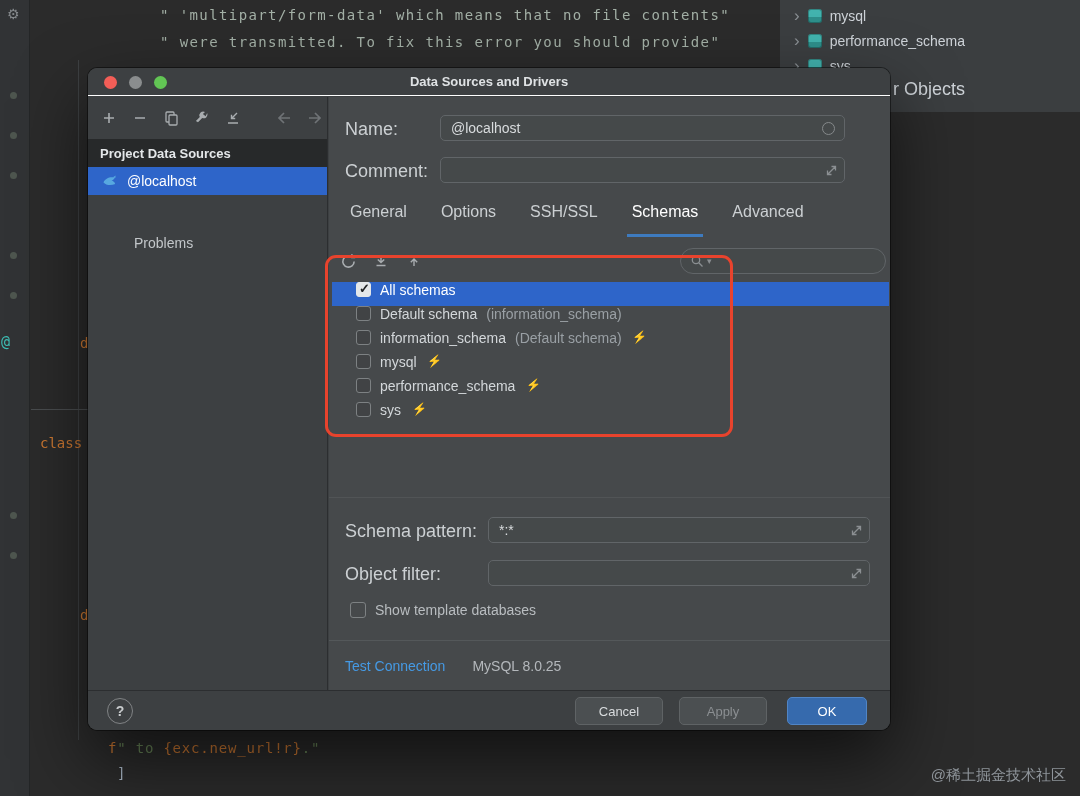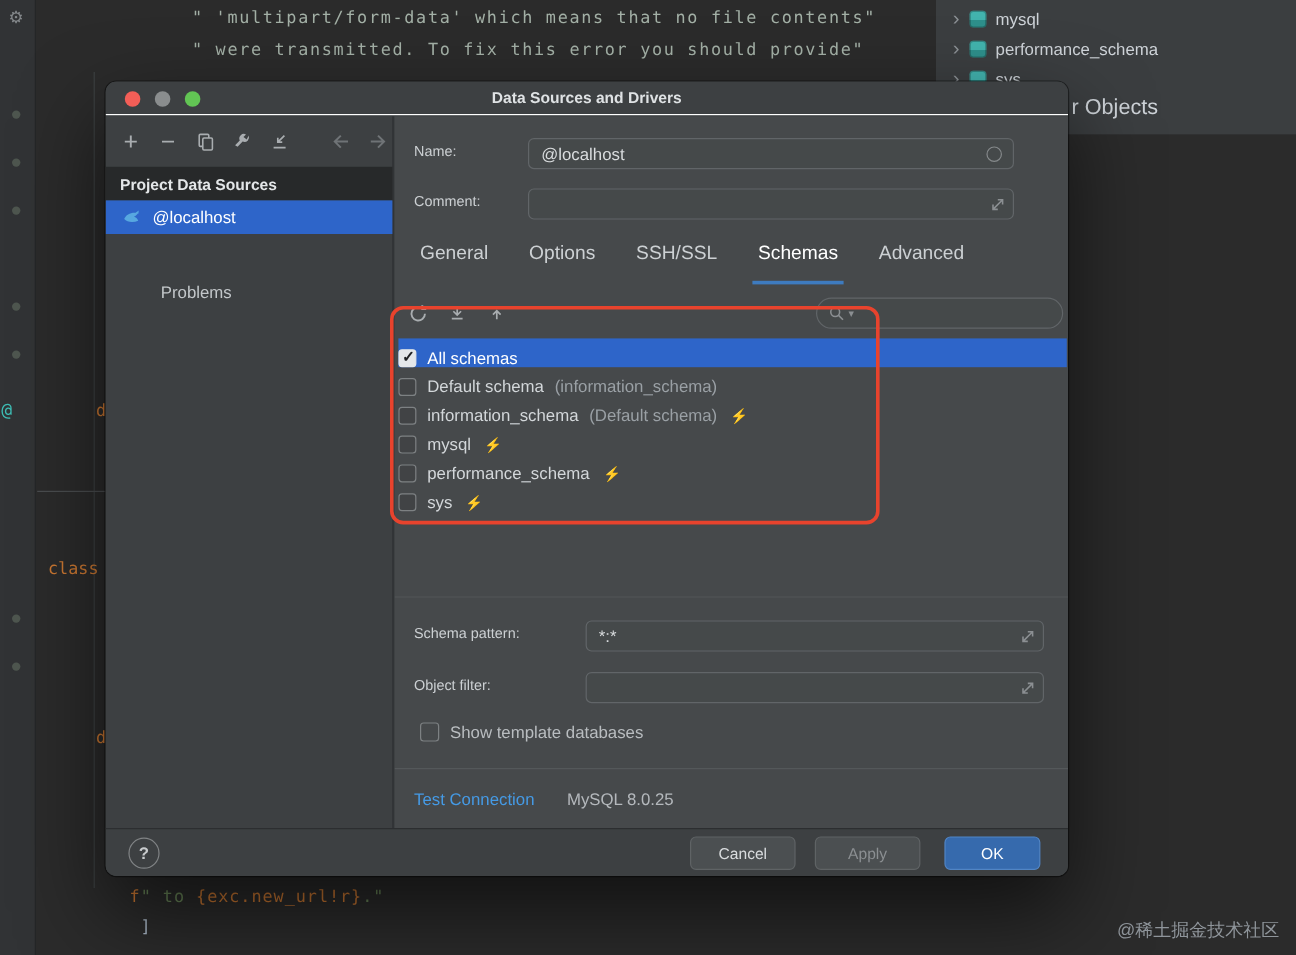--- a/index.html
+++ b/index.html
@@ -10,21 +10,21 @@
   #left-strip{position:absolute;left:0;top:0;width:30px;height:796px;background:#313335;border-right:1px solid #242627}
   .strip-glyph{position:absolute;color:#85898c;font-size:14px}
   .strip-dot{position:absolute;width:7px;height:7px;border-radius:50%;background:#5d6a5d;opacity:.65}
   #indent-line{position:absolute;left:78px;top:60px;width:1px;height:680px;background:#3e4143}
   #code-divider{position:absolute;left:31px;top:409px;width:57px;height:1px;background:#4a4d4f}
 
   .code{position:absolute;font-family:"DejaVu Sans Mono",monospace;font-size:14px;white-space:pre}
   #code1,#code2{color:#a3b0a6;letter-spacing:1.4px}
   #code1{left:160px;top:7px}
   #code2{left:160px;top:34px}
-  #kw-class{left:40px;top:466px;color:#cc7832}
+  #kw-class{left:40px;top:435px;color:#cc7832}
   #kw-d1{left:80px;top:335px;color:#cc7832}
   #kw-d2{left:80px;top:607px;color:#cc7832}
   #at-sym{left:1px;top:333px;color:#3ebdb4;font-size:15px}
   #code-bottom{left:108px;top:740px;color:#6a8759;letter-spacing:.8px}
   #code-bottom .o{color:#cc7832}
   #code-bracket{left:117px;top:765px;color:#a9b7c6}
   #watermark{position:absolute;right:14px;top:766px;color:#8f959b;font-size:15px}
 
   #tree-panel{position:absolute;left:780px;top:0;width:300px;height:112px;background:#3b3e40}
   .tree-item{position:absolute;left:14px;display:flex;align-items:center;gap:8px;color:#ced3d8;font-size:14px;height:22px}
@@ -50,38 +50,38 @@
   .ltab.active::after{content:"";position:absolute;left:4px;right:4px;bottom:0;height:3px;background:#3e7bbf}
   #left-toolbar{display:flex;align-items:center;height:42px;padding-left:12px;gap:13px}
   .tbi{width:18px;height:18px;display:flex;align-items:center;justify-content:center}
   #nav-arrows{margin-left:20px;display:flex;gap:13px}
   #tree-header{height:28px;background:#27292a;display:flex;align-items:center;padding-left:12px;font-size:13px;font-weight:bold;color:#e4e7e9}
   #ds-row{height:28px;background:#2e65c9;display:flex;align-items:center;gap:9px;padding-left:14px;color:#fff;font-size:14px}
   #problems-item{margin-top:40px;padding-left:46px;font-size:14px;color:#c3c7ca}
 
   
   #right-panel{position:absolute;left:241px;top:29px;width:561px;height:593px;background:#46494b}
-  .flabel{position:absolute;left:16px;font-size:12px;color:#ccd0d3}
+  .flabel{position:absolute;left:16px;font-size:18px;color:#ccd0d3}
   .fieldwrap{position:absolute;background:#45494a;border:1px solid #616568;border-radius:5px}
   .fieldwrap input{width:100%;height:100%;background:transparent;border:none;outline:none;color:#d9dcde;font-size:14px;padding:0 26px 0 10px;font-family:"Liberation Sans",sans-serif}
   .expand-ic{position:absolute;right:6px;top:6px}
   .circle-ic{position:absolute;right:9px;top:6px;width:13px;height:13px;border:1.4px solid #85898b;border-radius:50%}
 
   #form-tabs{position:absolute;left:10px;top:106px;display:flex;gap:12px;height:34px}
   .ftab{display:flex;padding:0 11px;font-size:16px;color:#ccd0d3;position:relative;cursor:default}
   .ftab.active{color:#fff}
   .ftab.active::after{content:"";position:absolute;left:6px;right:6px;bottom:0;height:3px;background:#3e7bbf}
 
   #schemas-toolbar{position:absolute;left:10px;top:151px;display:flex;gap:15px;align-items:center;height:26px}
   #schema-search{position:absolute;left:351px;top:151px;width:206px;height:26px;background:#45494a;border:1px solid #616568;border-radius:13px;display:flex;align-items:center;padding:0 9px;gap:3px}
   #schema-search input{flex:1;min-width:0;background:transparent;border:none;outline:none;color:#d9dcde;font-size:13px}
   .srch-caret{color:#8b8f92;font-size:9px}
 
   #schema-list{position:absolute;left:3px;top:185px;width:557px}
-  .srow{height:24px;display:flex;align-items:flex-end;gap:9px;font-size:14px;color:#d3d7da}
+  .srow{height:24px;display:flex;align-items:flex-start;gap:9px;padding-left:24px;font-size:14px;color:#d3d7da}
   .srow.selected{background:#2e65c9;color:#fff}
   .sfx{color:#9aa0a5}
   .bolt{color:#9aa0a6;font-size:12px;margin-left:2px}
   .cb{width:15px;height:15px;border:1px solid #7d8183;border-radius:3px;flex:0 0 15px;position:relative;background:rgba(0,0,0,.07)}
   .cb.checked{background:#e4e7e9;border-color:#e4e7e9}
   .cb.checked::after{content:"✓";position:absolute;left:2px;top:-2px;color:#1f2123;font-size:13px;font-weight:bold}
 
   #content-divider{position:absolute;left:0;top:400px;width:100%;height:1px;background:#515456}
 
   #show-template-row{position:absolute;left:21px;top:505px;display:flex;align-items:flex-start;gap:9px;font-size:14px;color:#b9bdc0}

